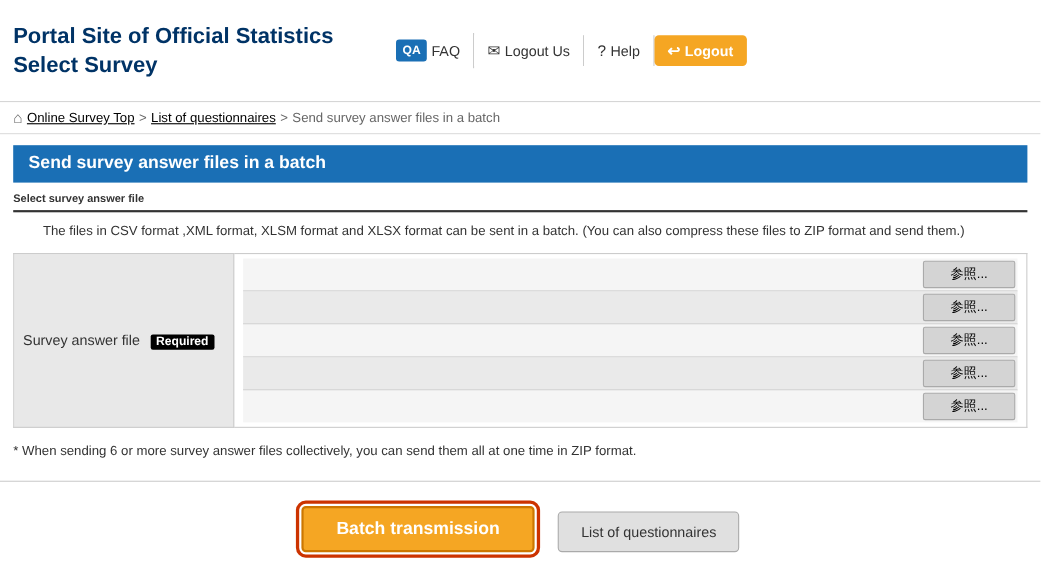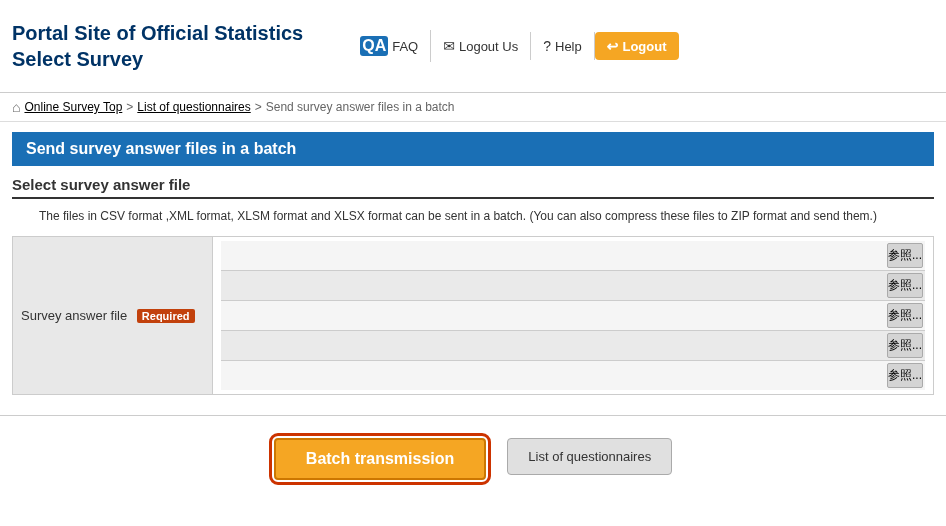--- a/index.html
+++ b/index.html
@@ -48,21 +48,21 @@
       color: #fff;
       font-weight: bold;
       border-radius: 4px;
       border-right: none;
     }
     .faq-icon {
       width: 28px;
       height: 20px;
       background: #1a6fb5;
       color: #fff;
-      font-size: 16px;
+      font-size: 11px;
       font-weight: bold;
       display: inline-flex;
       align-items: center;
       justify-content: center;
       border-radius: 3px;
     }
     .mail-icon, .help-icon, .logout-icon {
       display: inline-block;
       font-size: 14px;
     }
@@ -90,21 +90,21 @@
       padding: 8px 14px;
       margin: 10px 12px 0 12px;
     }
 
     
     .main-content {
       padding: 10px 12px;
     }
 
     .section-title {
-      font-size: 15px;
+      font-size: 10px;
       font-weight: bold;
       border-bottom: 2px solid #333;
       padding-bottom: 4px;
       margin-bottom: 8px;
     }
 
     .description {
       font-size: 12px;
       line-height: 1.6;
       margin-bottom: 10px;
@@ -125,21 +125,21 @@
     }
     .file-label-cell {
       background: #e8e8e8;
       width: 200px;
       text-align: left;
       font-weight: normal;
       vertical-align: middle;
     }
     .required-badge {
       display: inline-block;
-      background: #c2410c;
+      background: #000000;
       color: #fff;
       font-size: 11px;
       font-weight: bold;
       padding: 1px 5px;
       border-radius: 2px;
       margin-left: 6px;
     }
     .file-inputs-cell {
       padding: 0;
     }
@@ -156,21 +156,21 @@
       border: none;
       background: transparent;
       padding: 5px 4px;
       font-size: 12px;
       outline: none;
       height: 28px;
     }
     .browse-btn {
       background: #d4d4d4;
       border: 1px solid #aaa;
-      padding: 3px 0;
+      padding: 3px 24px;
       font-size: 12px;
       cursor: pointer;
       white-space: nowrap;
       margin: 2px;
       border-radius: 2px;
     }
 
     .note {
       font-size: 12px;
       color: #333;
@@ -181,21 +181,21 @@
     .bottom-divider {
       border-top: 1px solid #ccc;
       margin: 0 0 12px 0;
     }
 
     .action-bar {
       display: flex;
       justify-content: center;
       gap: 21px;
       padding: 10px 16px;
-      align-items: flex-start;
+      align-items: flex-end;
     }
 
     .batch-btn {
       background: #f5a623;
       color: #fff;
       font-size: 16px;
       font-weight: bold;
       padding: 10px 30px;
       border: 2px solid #cc7700;
       border-radius: 4px;
@@ -289,20 +289,21 @@
         </div>
         <div class="file-input-row">
           <input class="file-text-input" type="text" style="">
           <button class="browse-btn">参照...</button>
         </div>
       </td>
     </tr>
   </tbody>
     </table>
 
+  <div class="note">* When sending 6 or more survey answer files collectively, you can send them all at one time in ZIP format.</div>
 
 </div>
 
 <div class="bottom-divider"></div>
 
 <div class="action-bar">
   <button class="batch-btn">Batch transmission</button>
   <button class="list-btn">List of questionnaires</button>
 </div>
 

